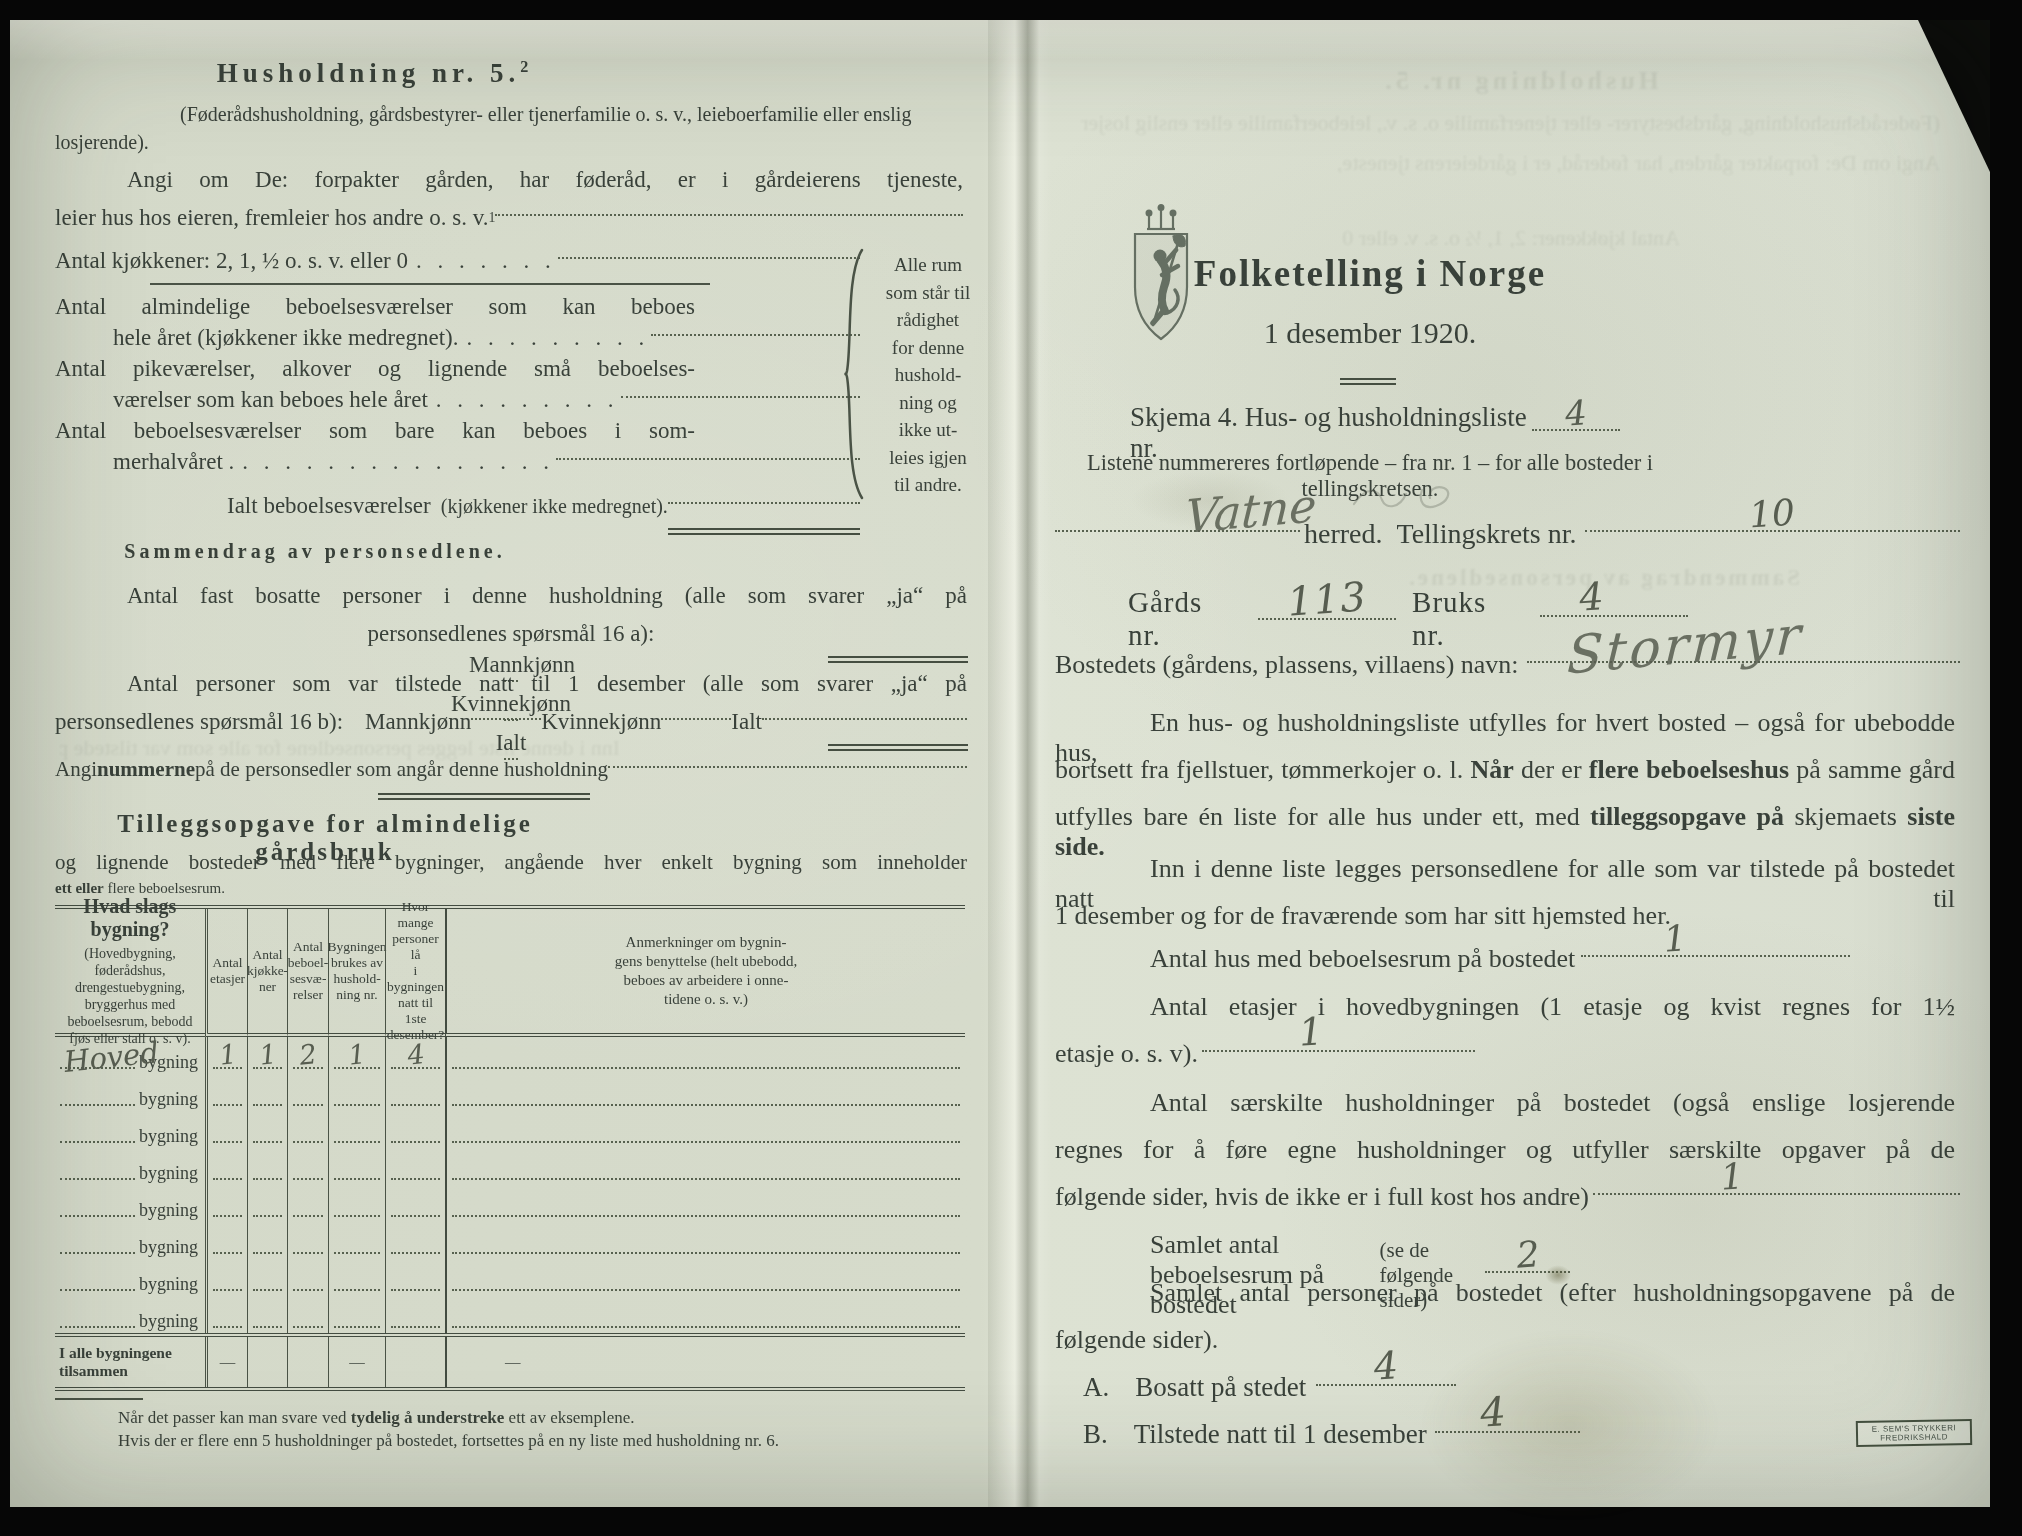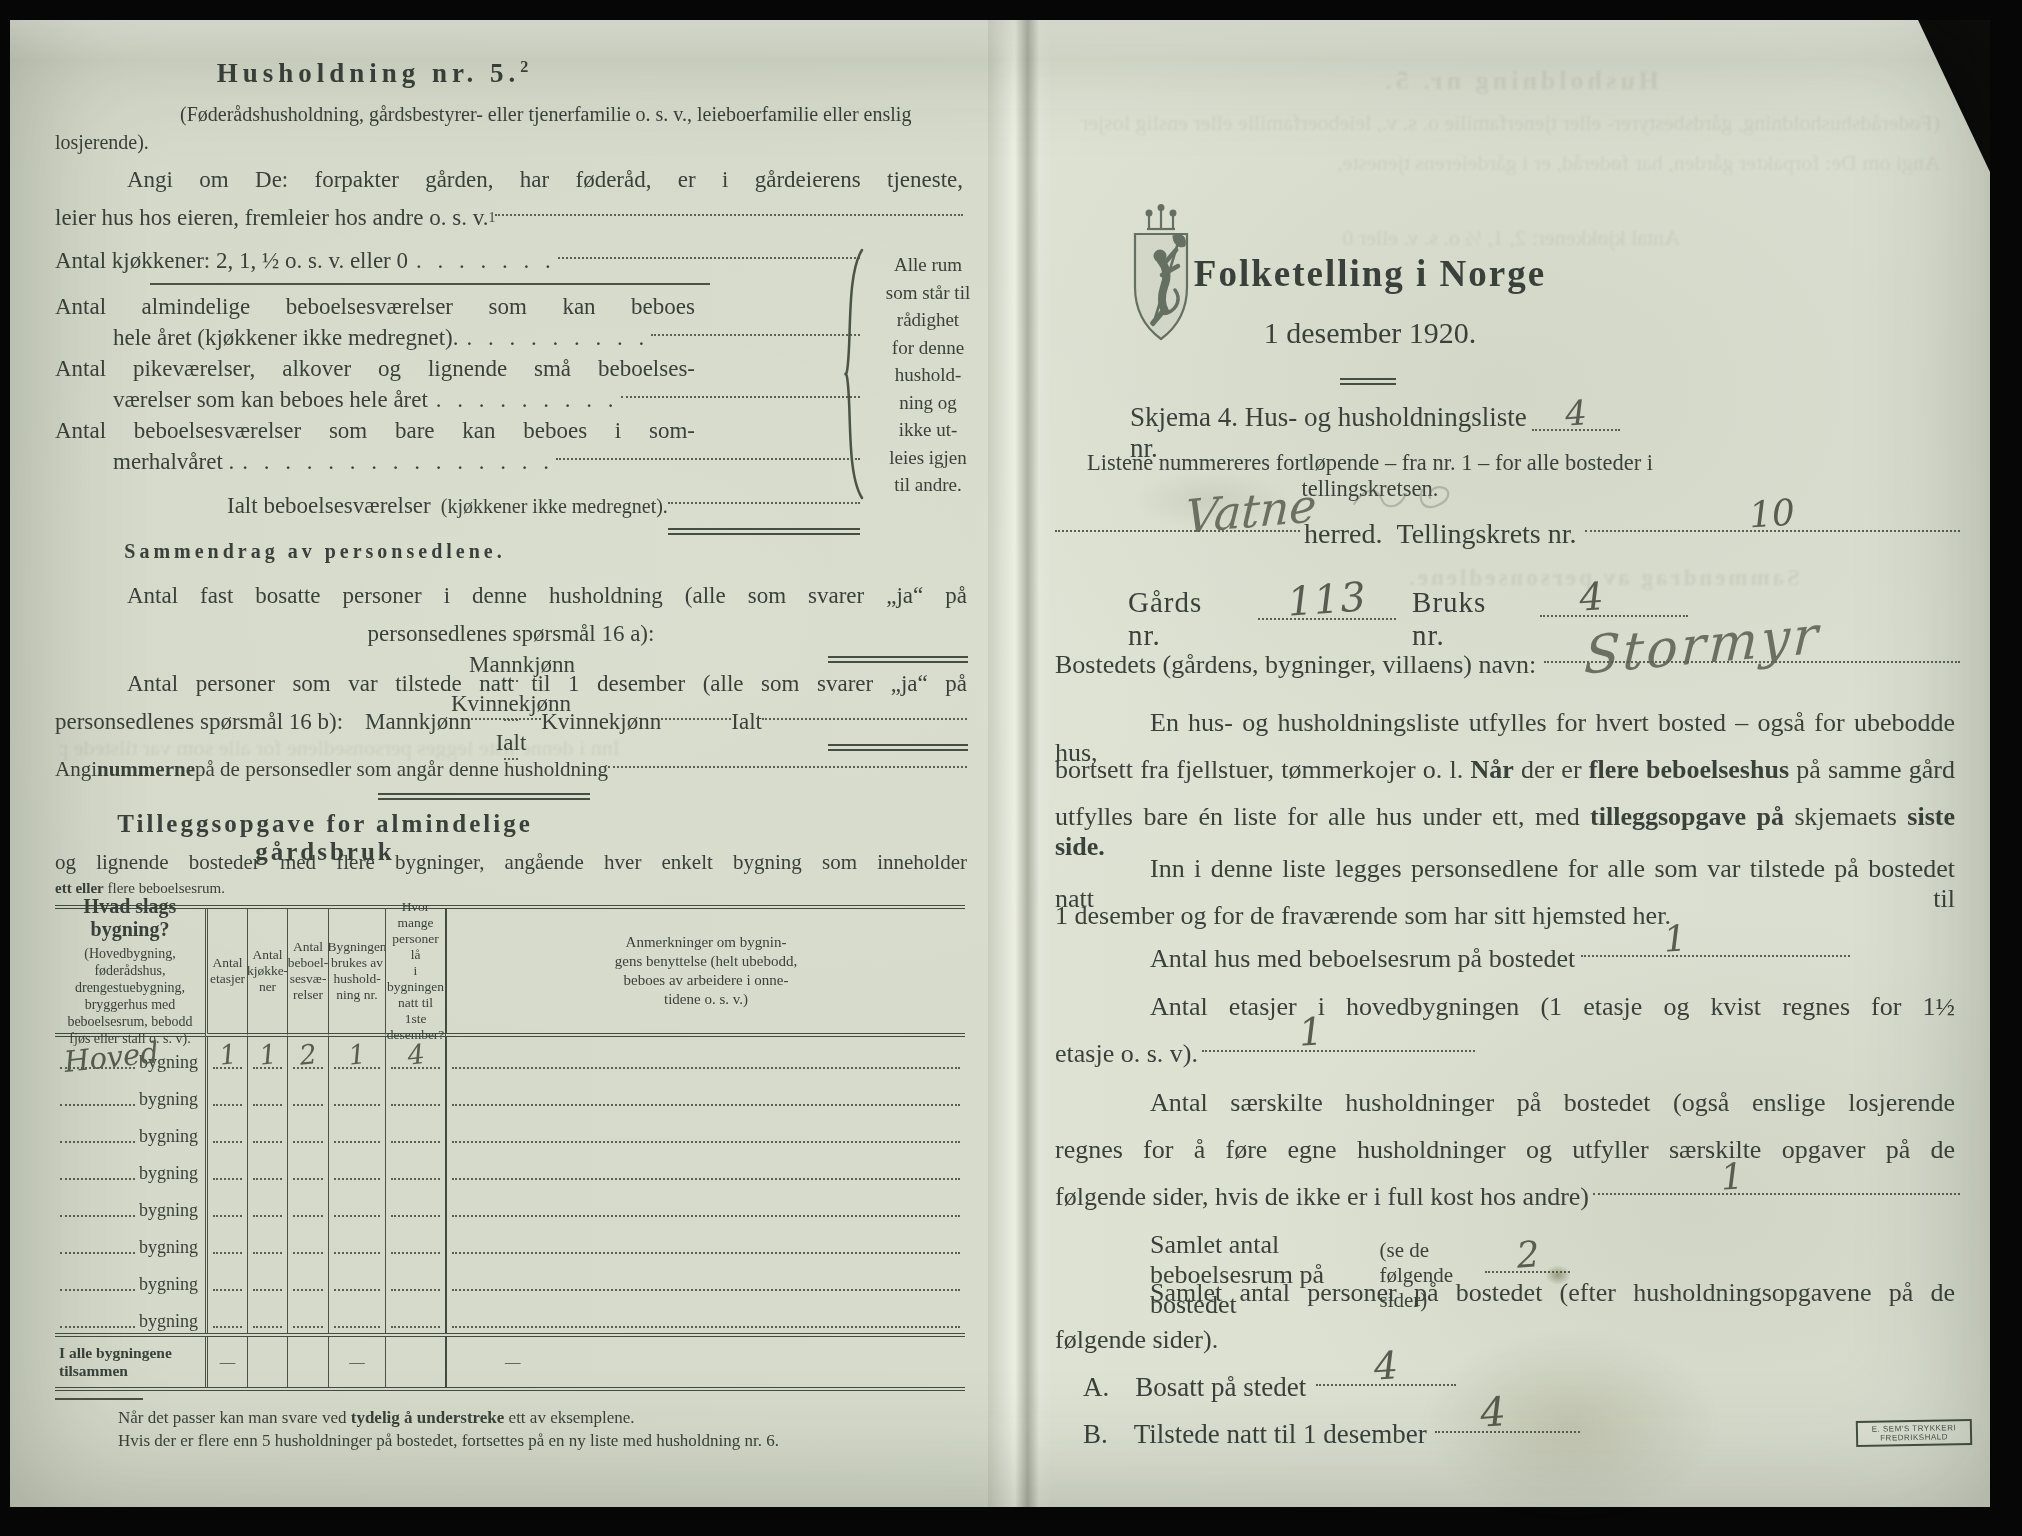--- a/index.html
+++ b/index.html
@@ -609,21 +609,21 @@
     <span class="ans" style="width:140px;margin:0 16px;">
       <span class="hw hw-pos" style="font-size:40px;">113</span>
     </span>
     <span>Bruks nr.</span>
     <span class="ans" style="width:150px;margin-left:14px;">
       <span class="hw hw-pos" style="font-size:38px;left:35%;">4</span>
     </span>
   </div>
 
   <div class="abs row" style="left:1055px;top:650px;width:905px;font-size:26px;">
-    <span>Bostedets (gårdens, bygninger, villaens) navn:</span>
+    <span>Bostedets (gårdens, plassens, villaens) navn:</span>
     <span class="ans" style="flex:1;margin-left:8px;">
       <span class="hw hw-script" style="position:absolute;bottom:-14px;left:40px;font-size:52px;letter-spacing:3px;">Stormyr</span>
     </span>
   </div>
 
   <div class="abs rp-body jl" style="left:1055px;top:708px;width:900px;text-indent:95px;">En hus- og husholdningsliste utfylles for hvert bosted – også for ubebodde hus,</div>
   <div class="abs rp-body jl" style="left:1055px;top:755px;width:900px;">
     <span>bortsett fra fjellstuer, tømmerkojer o. l.  </span><span class="b">Når</span><span> der er </span><span class="b">flere beboelseshus</span><span> på samme gård</span>
   </div>
   <div class="abs rp-body jl" style="left:1055px;top:802px;width:900px;">

